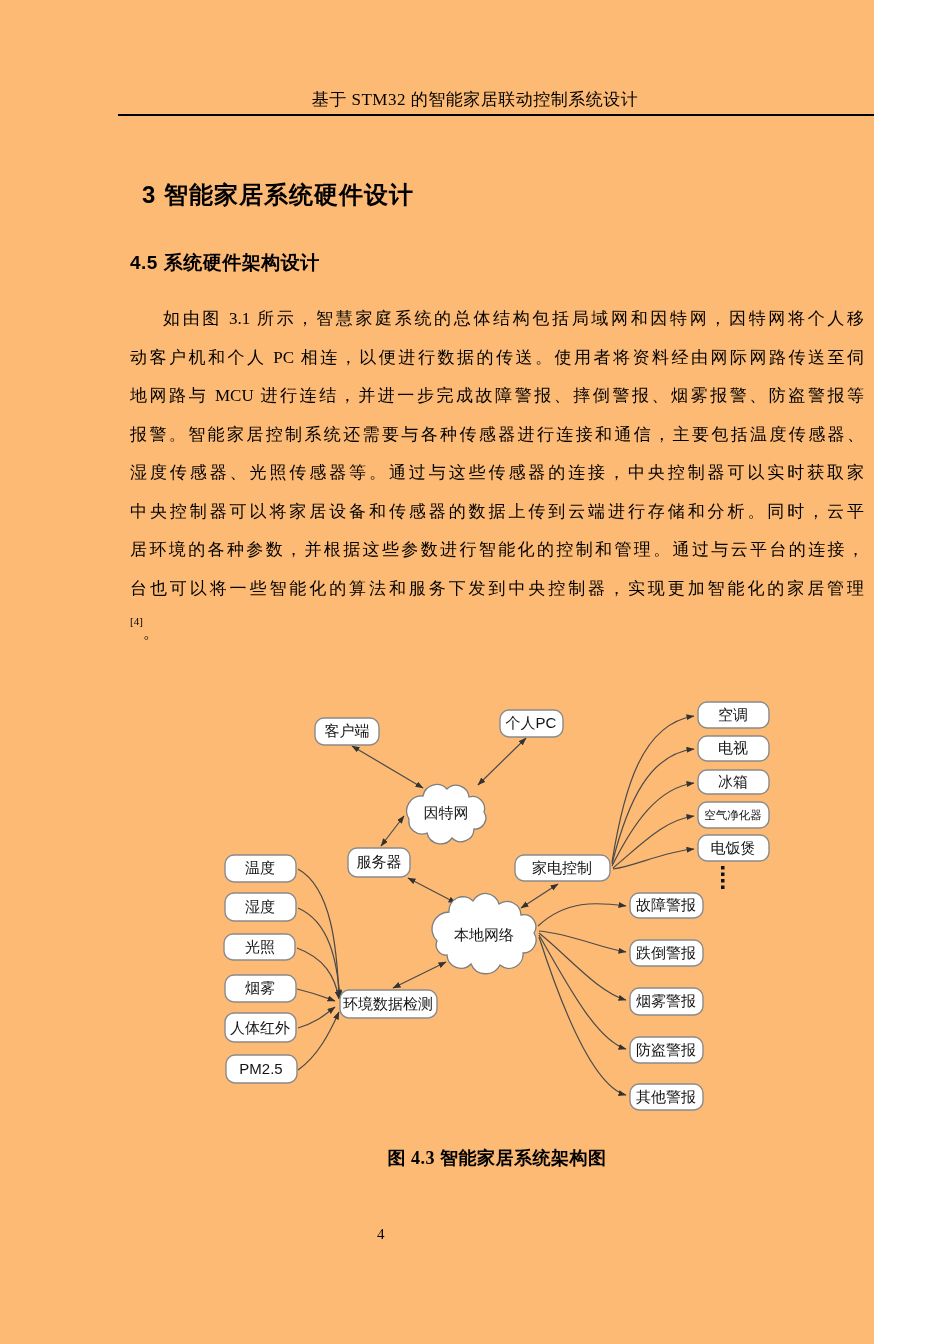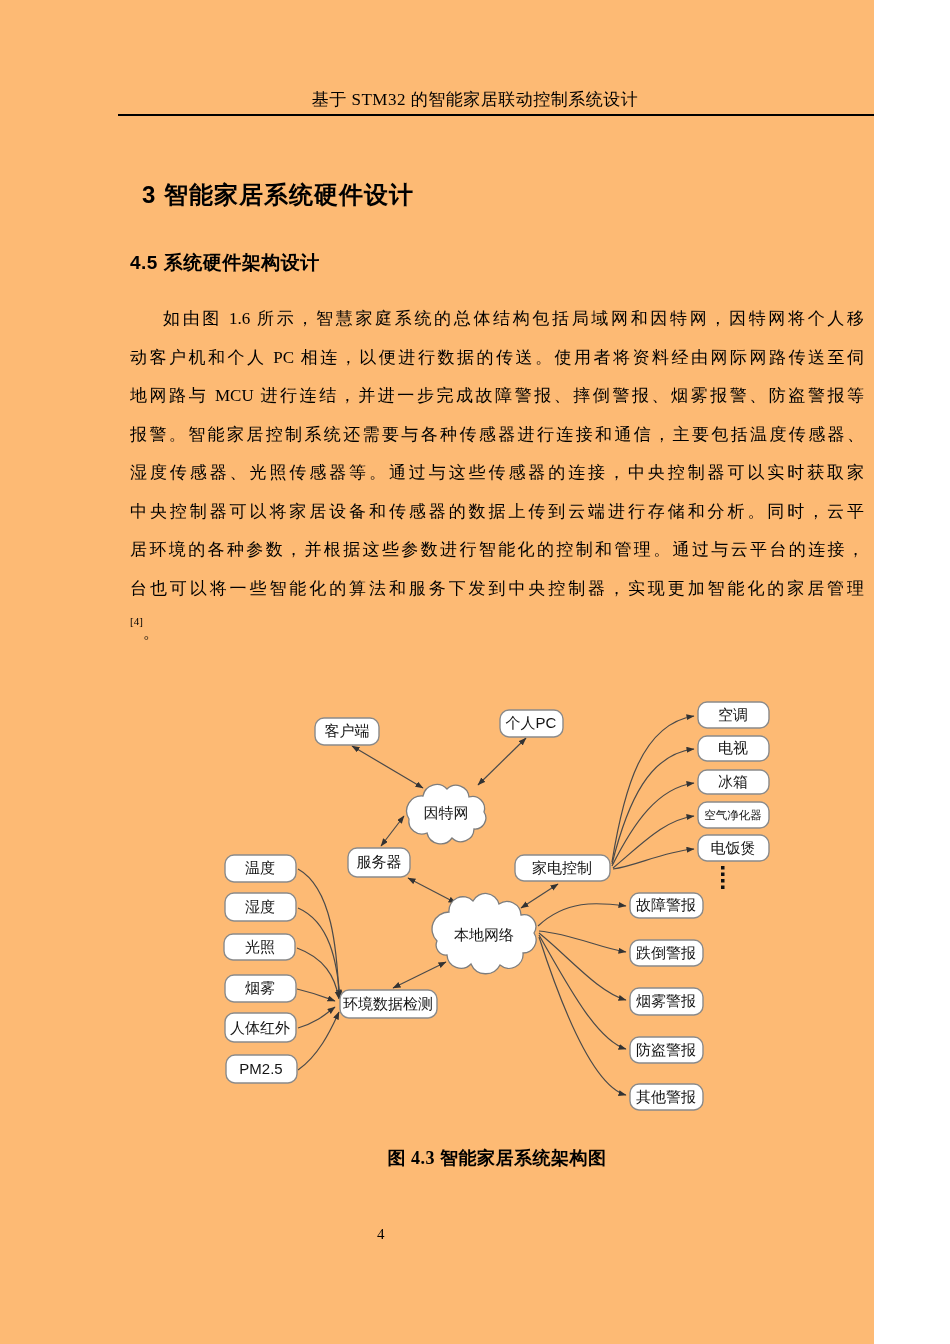--- a/index.html
+++ b/index.html
@@ -52,21 +52,21 @@
 
 <div class="page">
 
   <div class="running-header">基于 STM32 的智能家居联动控制系统设计</div>
   <div class="header-rule"></div>
 
   <div class="h1">3 智能家居系统硬件设计</div>
   <div class="h2">4.5 系统硬件架构设计</div>
 
   <div class="para">
-    <div class="line first">如由图 1.6 所示，智慧家庭系统的总体结构包括局域网和因特网，因特网将个人移</div>
+    <div class="line first">如由图 3.1 所示，智慧家庭系统的总体结构包括局域网和因特网，因特网将个人移</div>
     <div class="line">动客户机和个人 PC 相连，以便进行数据的传送。使用者将资料经由网际网路传送至伺</div>
     <div class="line">地网路与 MCU 进行连结，并进一步完成故障警报、摔倒警报、烟雾报警、防盗警报等</div>
     <div class="line">报警。智能家居控制系统还需要与各种传感器进行连接和通信，主要包括温度传感器、</div>
     <div class="line">湿度传感器、光照传感器等。通过与这些传感器的连接，中央控制器可以实时获取家</div>
     <div class="line">中央控制器可以将家居设备和传感器的数据上传到云端进行存储和分析。同时，云平</div>
     <div class="line">居环境的各种参数，并根据这些参数进行智能化的控制和管理。通过与云平台的连接，</div>
     <div class="line">台也可以将一些智能化的算法和服务下发到中央控制器，实现更加智能化的家居管理</div>
     <div class="lastline"><sup class="fnref">[4]</sup><span>。</span></div>
   </div>
 

